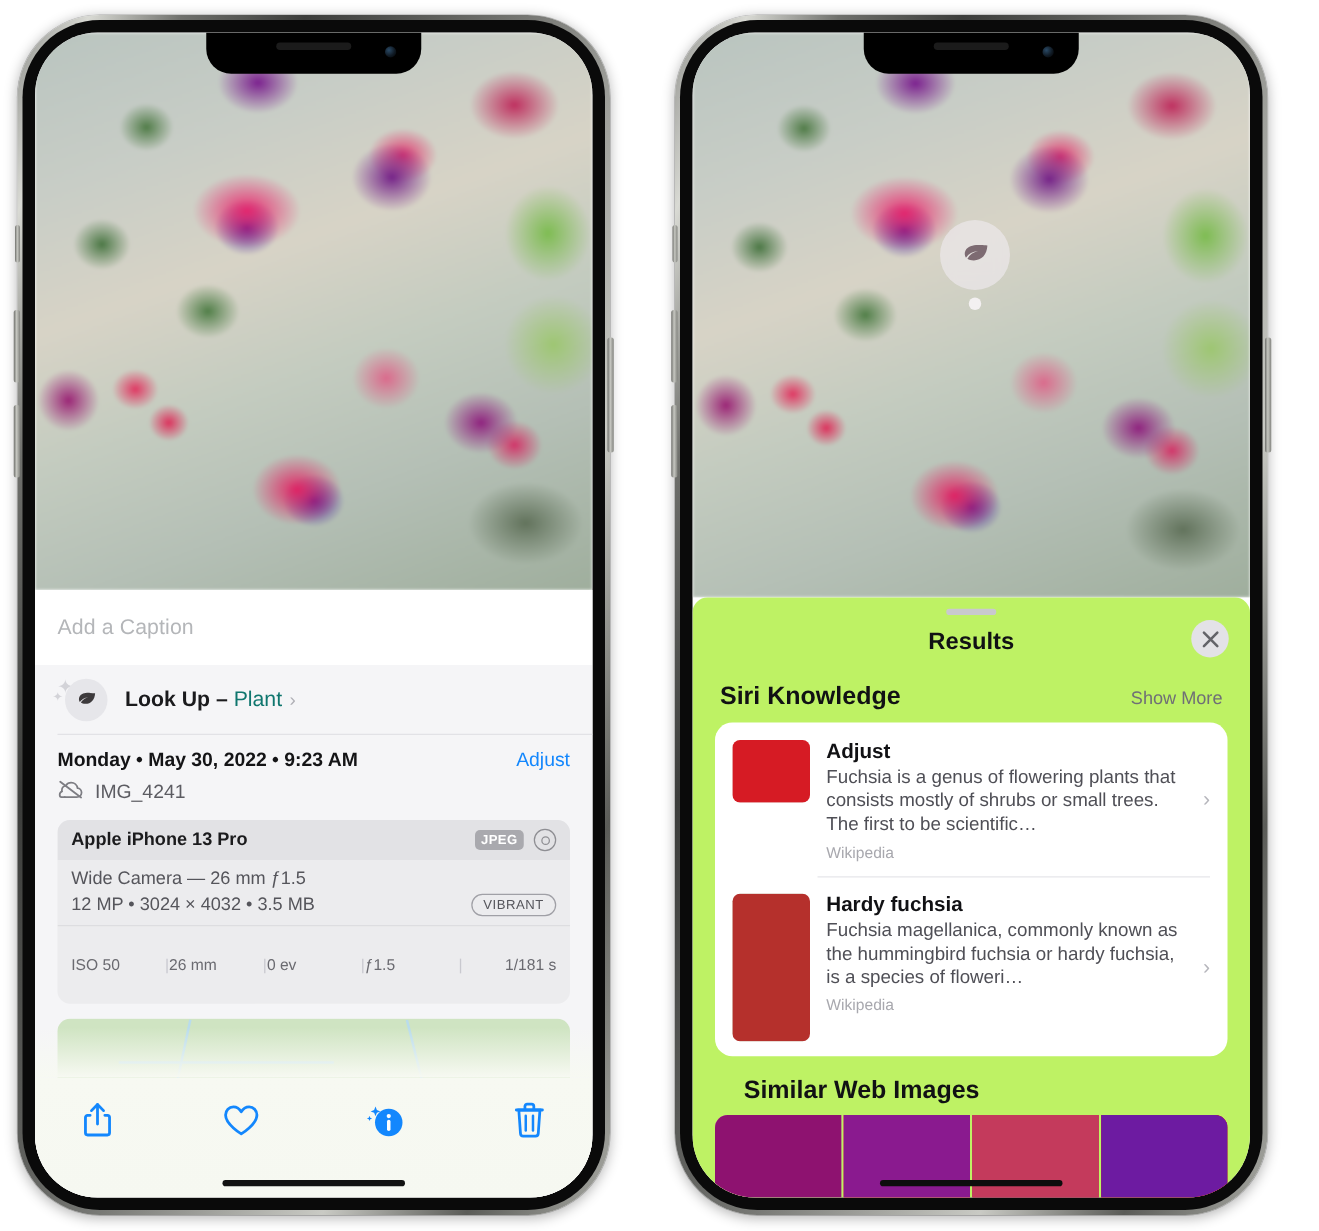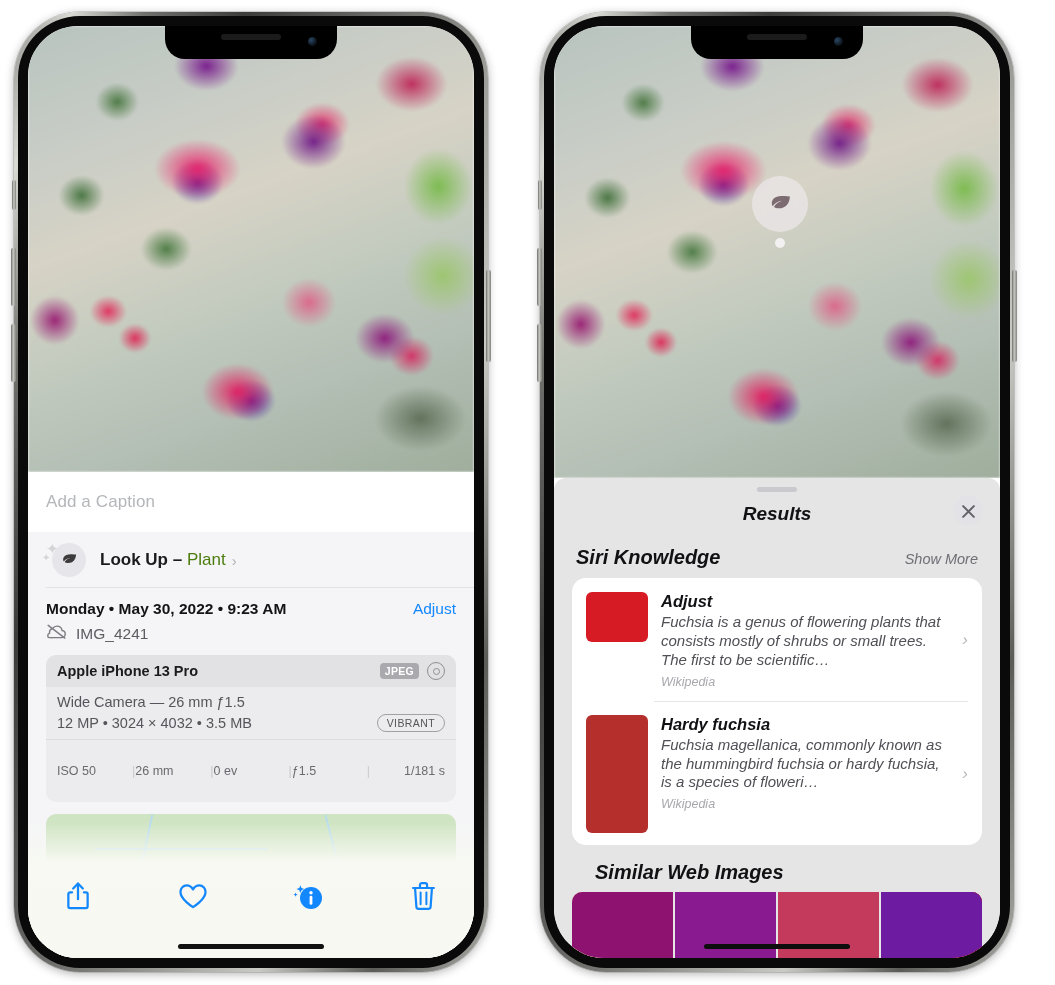--- a/index.html
+++ b/index.html
@@ -127,21 +127,21 @@
   .lookup-icon-wrap { position: relative; width: 44px; height: 34px; }
   .lookup-circle {
     position: absolute; left: 6px; top: 0;
     width: 34px; height: 34px; border-radius: 50%;
     background: #e6e6ea; display: flex; align-items: center; justify-content: center;
   }
   .sparkle { position: absolute; color: #d3d3d8; }
   .sp1 { left: 0px;  top: -3px; font-size: 15px; }
   .sp2 { left: -4px; top: 9px;  font-size: 10px; }
   .lookup-text { margin-left: 10px; font-size: 17px; font-weight: 700; color: #1b1b1d; }
-  .lookup-text .sub { font-weight: 400; color: #4d7c0f; }
+  .lookup-text .sub { font-weight: 400; color: #0f766e; }
   .lookup-chevron { margin-left: 6px; color: #b0b0b6; font-size: 15px; }
 
   .date-row {
     display: flex; align-items: flex-start; justify-content: space-between;
     padding: 12px 18px 4px 18px;
   }
   .date-text { font-size: 15.5px; font-weight: 700; color: #141416; }
   .adjust-link { font-size: 15.5px; color: #1387fd; }
   .filename-row {
     display: flex; align-items: center; gap: 9px;
@@ -209,24 +209,23 @@
     position: absolute; left: 0; right: 0; bottom: 0; height: 96px;
     background: linear-gradient(#f7f9f2, #f6f8f1);
     display: flex; align-items: flex-start; justify-content: space-between;
     padding: 14px 24px 0 24px; z-index: 20;
   }
   .tb-btn { width: 52px; height: 40px; display: flex; align-items: center; justify-content: center; }
 
   
   .results-sheet {
     position: absolute; left: 0; right: 0; bottom: 0; top: 452px;
-    background: #e5e5e5;
+    background: #bef264;
     border-radius: 12px 12px 0 0;
     overflow: hidden;
-    font-style: italic;
   }
   .grabber {
     width: 40px; height: 5px; border-radius: 3px; background: #c9c9ce;
     margin: 9px auto 0 auto;
   }
   .results-header {
     position: relative; height: 44px; display: flex; align-items: center; justify-content: center;
   }
   .results-title { font-size: 19px; font-weight: 700; color: #111114; }
   .close-btn {

